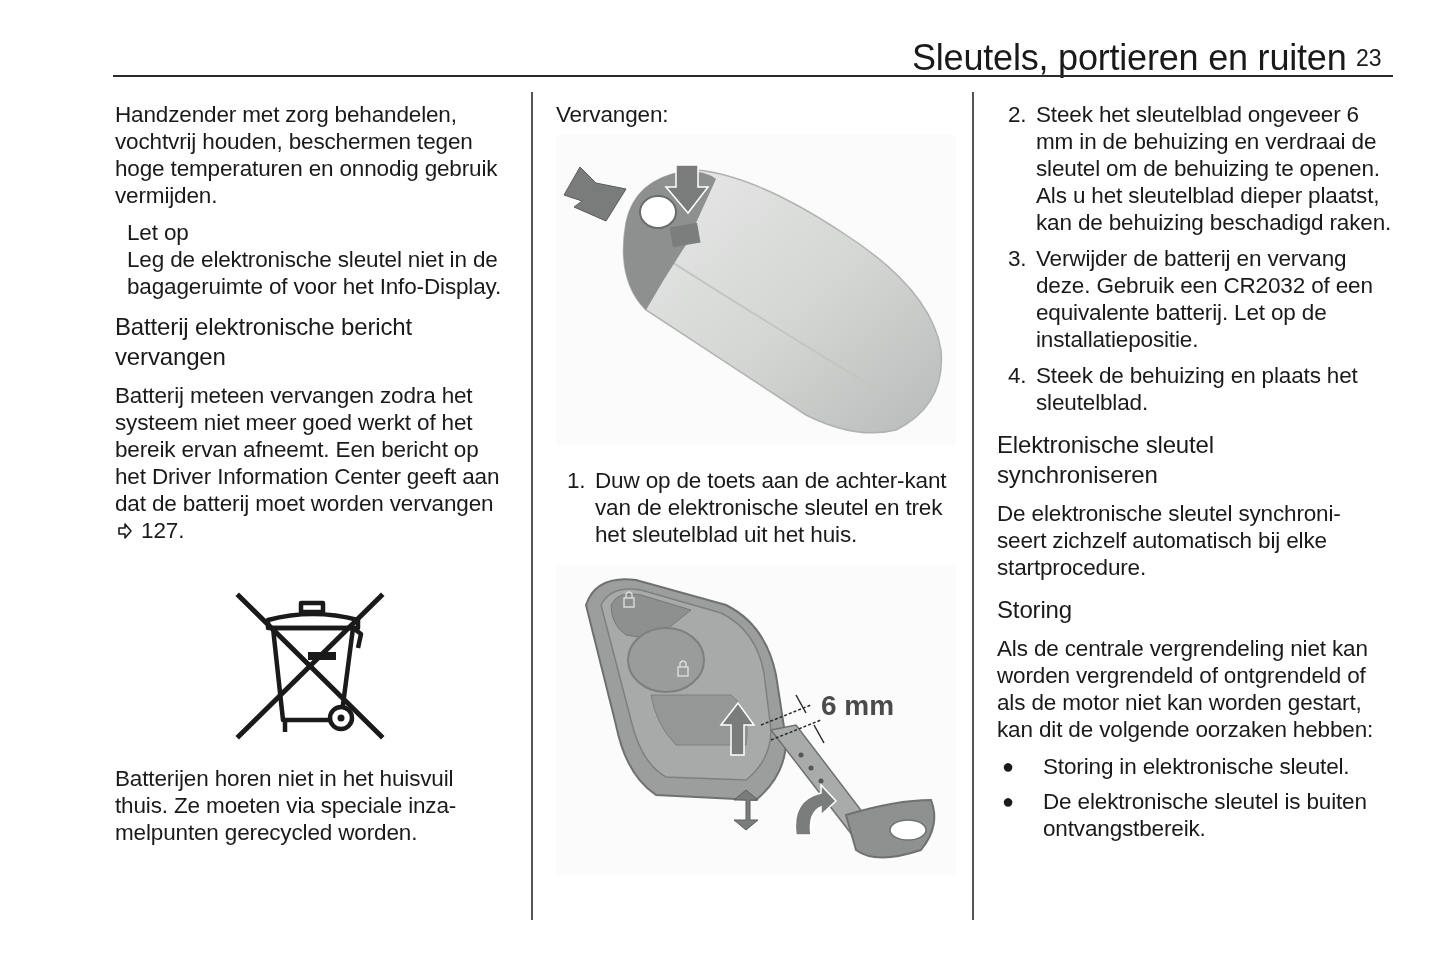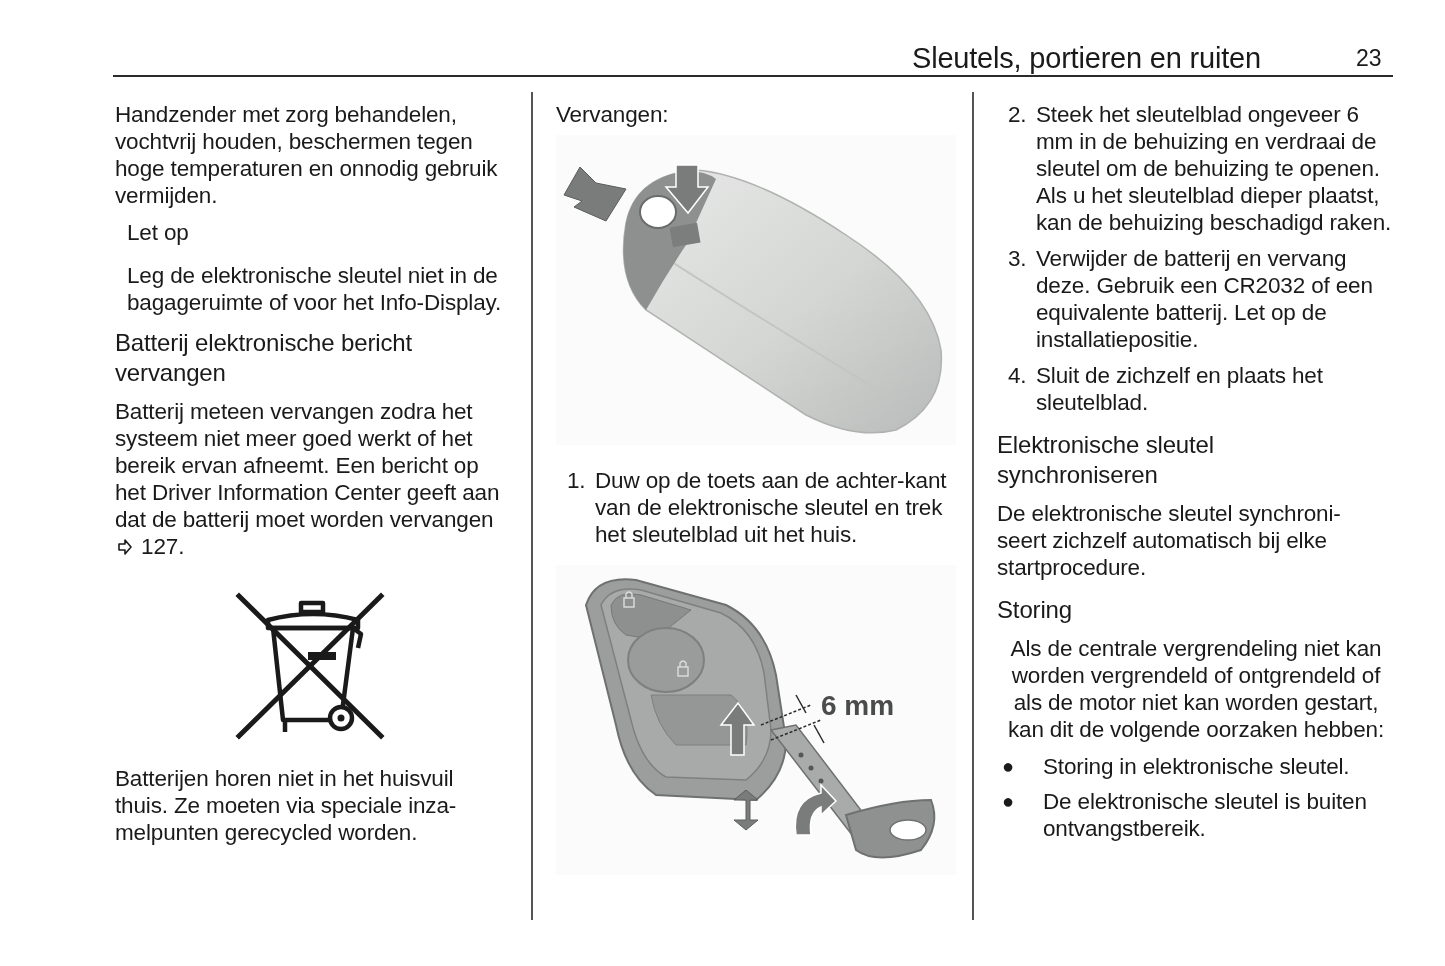--- a/index.html
+++ b/index.html
@@ -1,18 +1,18 @@
 <!DOCTYPE html>
 <html><head>
 <meta charset="utf-8">
 <style>
   html, body { margin: 0; padding: 0; background: #ffffff; }
   body { width: 1445px; height: 966px; position: relative; overflow: hidden;
          font-family: "Liberation Sans", sans-serif; color: #1a1a1a; }
-  .header-title { position: absolute; left: 912px; top: 40px; font-size: 29px; line-height: 36px; letter-spacing: -0.2px; }
+  .header-title { position: absolute; left: 912px; top: 40px; font-size: 36px; line-height: 36px; letter-spacing: -0.2px; }
   .header-page { position: absolute; left: 1356px; top: 40px; font-size: 23px; line-height: 36px; }
   .header-rule { position: absolute; left: 113px; top: 75px; width: 1280px; height: 2px; background: #2a2a2a; }
   .divider { position: absolute; top: 92px; width: 2px; height: 828px; background: #555; }
   .col { position: absolute; font-size: 22.5px; line-height: 27px; letter-spacing: -0.15px; }
   .col p { margin: 0; }
   .para { margin-bottom: 10px !important; }
   .note { padding-left: 12px; margin-bottom: 12px; }
   .h2 { font-size: 24px; line-height: 30px; margin: 0 0 10px 0; }
   .olist { list-style: none; margin: 0; padding: 0; }
   .olist li { position: relative; padding-left: 39px; margin-bottom: 9px; }
@@ -30,21 +30,21 @@
 <div class="header-page">23</div>
 <div class="header-rule"></div>
 
 <div class="divider" style="left:531px;"></div>
 <div class="divider" style="left:972px;"></div>
 
 <div class="col" style="left:115px; top:101px; width:400px;">
   <p class="para" style="width:395px;">Handzender met zorg behandelen, vochtvrij houden, beschermen tegen hoge temperaturen en onnodig gebruik vermijden.</p>
   <div class="note">
     <p>Let op</p>
-    <p style="width:380px;margin-top:16px;">Leg de elektronische sleutel niet in de bagageruimte of voor het Info-Display.</p>
+    <p style="width:380px;">Leg de elektronische sleutel niet in de bagageruimte of voor het Info-Display.</p>
   </div>
   <div class="h2">
     <div>Batterij elektronische bericht</div>
     <div>vervangen</div>
   </div>
   <p style="width:398px;">
     <span>Batterij meteen vervangen zodra het systeem niet meer goed werkt of het bereik ervan afneemt. Een bericht op het Driver Information Center geeft aan dat de batterij moet worden vervangen</span>
     <span class="ref-arrow">
       <svg width="16" height="18" viewBox="0 0 16 18">
           <path d="M2 6 H8 V2 L14 9 L8 16 V12 H2 Z" fill="none" stroke="#1a1a1a" stroke-width="1.6" stroke-linejoin="round"></path>
@@ -166,30 +166,30 @@
     <li>
       <span class="num">2.</span>
       <span style="display:block; width:360px;">Steek het sleutelblad ongeveer 6 mm in de behuizing en verdraai de sleutel om de behuizing te openen. Als u het sleutelblad dieper plaatst, kan de behuizing beschadigd raken.</span>
     </li>
     <li>
       <span class="num">3.</span>
       <span style="display:block; width:360px;">Verwijder de batterij en vervang deze. Gebruik een CR2032 of een equivalente batterij. Let op de installatiepositie.</span>
     </li>
     <li>
       <span class="num">4.</span>
-      <span style="display:block; width:360px;">Sluit de zichzelf en plaats het sleutelblad.</span>
+      <span style="display:block; width:360px;">Steek de behuizing en plaats het sleutelblad.</span>
     </li>
   </ul>
   <div class="h2">
     <div>Elektronische sleutel</div>
     <div>synchroniseren</div>
   </div>
   <p class="para" style="width:385px; margin-bottom:14px !important;">De elektronische sleutel synchroni-seert zichzelf automatisch bij elke startprocedure.</p>
   <div class="h2">Storing</div>
-  <p class="para" style="width:398px;text-align:center;">Als de centrale vergrendeling niet kan worden vergrendeld of ontgrendeld of als de motor niet kan worden gestart, kan dit de volgende oorzaken hebben:</p>
+  <p class="para" style="width:398px;">Als de centrale vergrendeling niet kan worden vergrendeld of ontgrendeld of als de motor niet kan worden gestart, kan dit de volgende oorzaken hebben:</p>
   <ul class="ulist">
     <li>
       <span class="bullet">●</span>
       <span>Storing in elektronische sleutel.</span>
     </li>
     <li>
       <span class="bullet">●</span>
       <span style="display:block; width:355px;">De elektronische sleutel is buiten ontvangstbereik.</span>
     </li>
   </ul>

